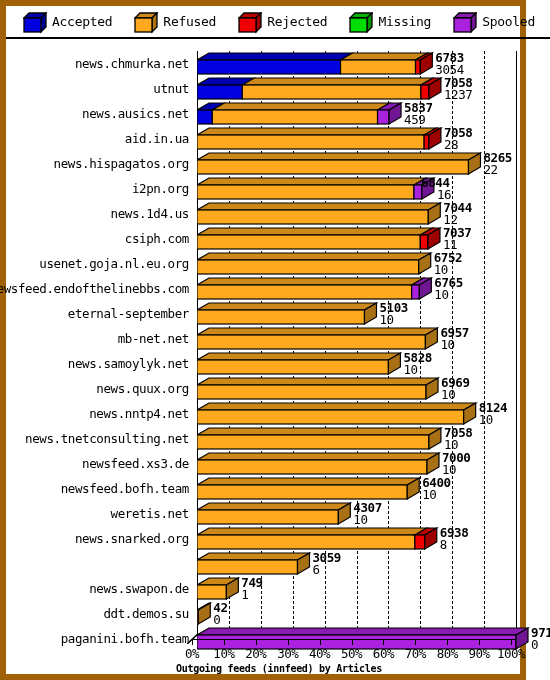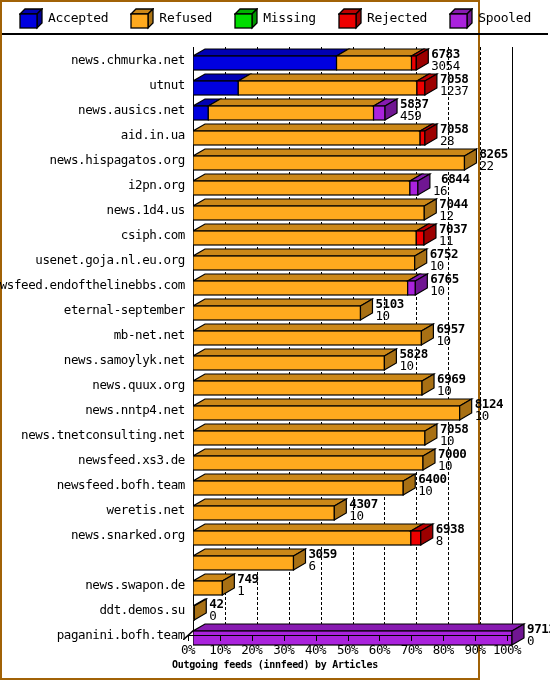--- a/index.html
+++ b/index.html
@@ -1,22 +1,22 @@
 <!DOCTYPE html>
 <html><head>
 <meta charset="utf-8">
 <style>
   html,body{margin:0;padding:0;background:#fff;}
   body{
     width:550px;height:680px;overflow:hidden;
     font-family:"DejaVu Sans Mono","Liberation Mono",monospace;
     background:#ffffff;
   }
-  #frame{position:relative;width:480px;height:680px;box-sizing:border-box;
-    border:2px solid #a16207;background:#fff;padding-left:8px;}
+  #frame{position:relative;width:526px;height:680px;box-sizing:border-box;
+    border:6px solid #a16207;background:#fff;padding-left:8px;}
 
   
   #legend{position:absolute;left:0;top:0;width:546px;height:33px;
     border-bottom:2px solid #000;box-sizing:border-box;
     display:flex;align-items:center;justify-content:space-around;padding:0 6px;}
   .legend-item{display:flex;align-items:center;gap:7px;}
   .cube{position:relative;width:22px;height:20px;}
   .legend-label{font-size:13px;color:#000;letter-spacing:-0.3px;white-space:nowrap;}
 
   
@@ -63,33 +63,33 @@
       <div class="legend-item">
         <span class="cube"><svg width="24" height="22" viewBox="0 0 24 22">
             <polygon points="1,6 6,1 23,1 18,6" fill="#cc8818" stroke="#000" stroke-width="1.3"></polygon>
             <polygon points="18,6 23,1 23,15 18,20" fill="#ad7414" stroke="#000" stroke-width="1.3"></polygon>
             <rect x="1" y="6" width="17" height="14" fill="#ffaa1e" stroke="#000" stroke-width="1.3"></rect>
           </svg></span>
         <span class="legend-label">Refused</span>
       </div>
       <div class="legend-item">
         <span class="cube"><svg width="24" height="22" viewBox="0 0 24 22">
+            <polygon points="1,6 6,1 23,1 18,6" fill="#be0000" stroke="#000" stroke-width="1.3"></polygon>
+            <polygon points="18,6 23,1 23,15 18,20" fill="#a20000" stroke="#000" stroke-width="1.3"></polygon>
+            <rect x="1" y="6" width="17" height="14" fill="#ee0000" stroke="#000" stroke-width="1.3"></rect>
+          </svg></span>
+        <span class="legend-label">Rejected</span>
+      </div>
+      <div class="legend-item">
+        <span class="cube"><svg width="24" height="22" viewBox="0 0 24 22">
             <polygon points="1,6 6,1 23,1 18,6" fill="#00b100" stroke="#000" stroke-width="1.3"></polygon>
             <polygon points="18,6 23,1 23,15 18,20" fill="#009600" stroke="#000" stroke-width="1.3"></polygon>
             <rect x="1" y="6" width="17" height="14" fill="#00dd00" stroke="#000" stroke-width="1.3"></rect>
           </svg></span>
         <span class="legend-label">Missing</span>
-      </div>
-      <div class="legend-item">
-        <span class="cube"><svg width="24" height="22" viewBox="0 0 24 22">
-            <polygon points="1,6 6,1 23,1 18,6" fill="#be0000" stroke="#000" stroke-width="1.3"></polygon>
-            <polygon points="18,6 23,1 23,15 18,20" fill="#a20000" stroke="#000" stroke-width="1.3"></polygon>
-            <rect x="1" y="6" width="17" height="14" fill="#ee0000" stroke="#000" stroke-width="1.3"></rect>
-          </svg></span>
-        <span class="legend-label">Rejected</span>
       </div>
       <div class="legend-item">
         <span class="cube"><svg width="24" height="22" viewBox="0 0 24 22">
             <polygon points="1,6 6,1 23,1 18,6" fill="#881bb1" stroke="#000" stroke-width="1.3"></polygon>
             <polygon points="18,6 23,1 23,15 18,20" fill="#741796" stroke="#000" stroke-width="1.3"></polygon>
             <rect x="1" y="6" width="17" height="14" fill="#aa22dd" stroke="#000" stroke-width="1.3"></rect>
           </svg></span>
         <span class="legend-label">Spooled</span>
       </div>
     </div>
@@ -176,21 +176,21 @@
         </div>
         <div class="row" style="top: 137px;">
           <div class="rlabel" style="right: 363px;">i2pn.org</div>
           <svg width="238.895" height="25" viewBox="0 0 238.895 25" style="position: absolute; left: 191px; top: 0px;">
             <polygon points="0,9 12,2 228.92,2 216.92,9" fill="#cc8818" stroke="#000" stroke-width="1.2"></polygon>
             <rect x="0" y="9" width="216.92" height="14" fill="#ffaa1e" stroke="#000" stroke-width="1.2"></rect>
             <polygon points="216.92,9 228.92,2 236.89499999999998,2 224.89499999999998,9" fill="#881bb1" stroke="#000" stroke-width="1.2"></polygon>
             <rect x="216.92" y="9" width="7.975" height="14" fill="#aa22dd" stroke="#000" stroke-width="1.2"></rect>
             <polygon points="224.89499999999998,9 236.89499999999998,2 236.89499999999998,16 224.89499999999998,23" fill="#701692" stroke="#000" stroke-width="1.2"></polygon>
           </svg>
-          <div class="vlabel vtop" style="left: 439px;">6844</div>
+          <div class="vlabel vtop" style="left: 415px;">6844</div>
           <div class="vlabel vbot" style="left: 430.895px;">16</div>
         </div>
         <div class="row" style="top: 162px;">
           <div class="rlabel" style="right: 363px;">news.1d4.us</div>
           <svg width="245.275" height="25" viewBox="0 0 245.275 25" style="position: absolute; left: 191px; top: 0px;">
             <polygon points="0,9 12,2 243.275,2 231.275,9" fill="#cc8818" stroke="#000" stroke-width="1.2"></polygon>
             <rect x="0" y="9" width="231.275" height="14" fill="#ffaa1e" stroke="#000" stroke-width="1.2"></rect>
             <polygon points="231.275,9 243.275,2 243.275,16 231.275,23" fill="#a87014" stroke="#000" stroke-width="1.2"></polygon>
           </svg>
           <div class="vlabel vtop" style="left: 437.275px;">7044</div>

